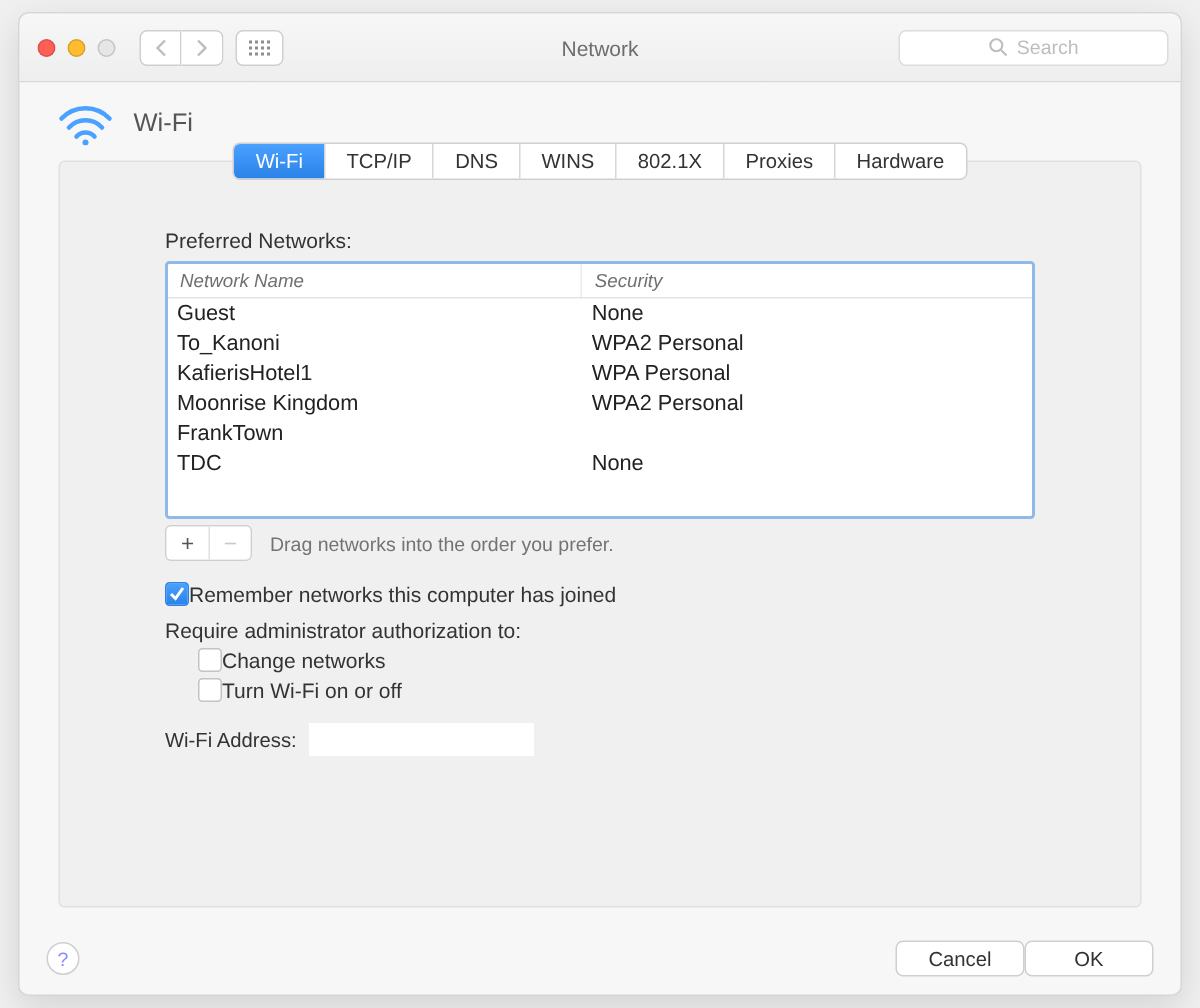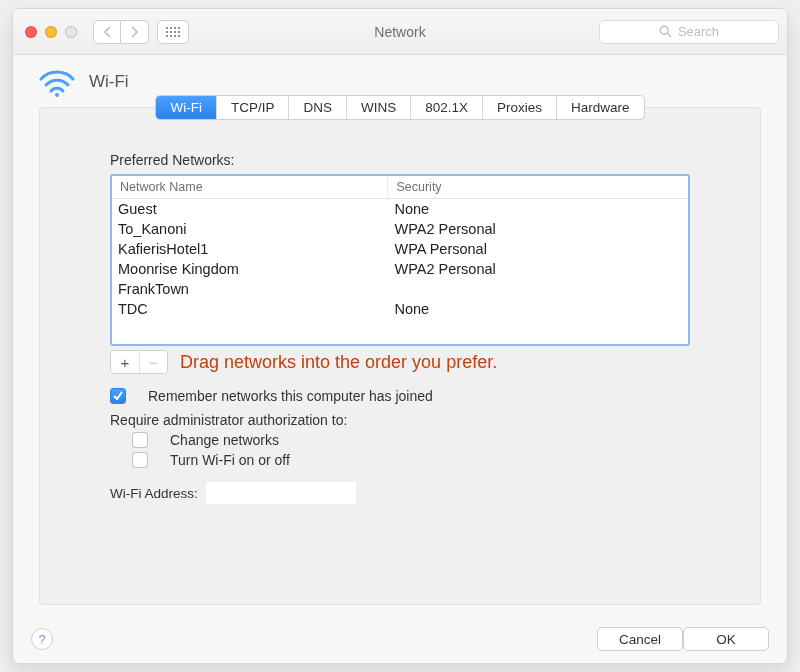--- a/index.html
+++ b/index.html
@@ -135,20 +135,21 @@
     background:#fff;
     height:172px;
     overflow:hidden;
   }
   .table-header {
     display:flex;
     border-bottom:1px solid #e3e3e3;
     background:#fff;
     font-size:12.5px;
     color:#707070;
+    font-style:italic;
   }
   .th {
     padding:4px 8px;
     border-right:1px solid #ececec;
   }
   .col-name { width:48%; }
   .col-sec { flex:1; border-right:none;}
   .table-body {}
   .trow {
     display:flex;
@@ -170,24 +171,24 @@
     overflow:hidden;
     background:#fff;
   }
   .addrm button {
     width:28px; height:22px;
     border:none; background:#fff; color:#555;
     font-size:15px; line-height:1;
     cursor:default;
   }
   .addrm button + button { border-left:1px solid #e0e0e0; color:#c8c8c8;}
-  .hint { font-size:18px; color:#c2410c;}
+  .hint { font-size:13px; color:#737373;}
 
   .check-row {
-    display:flex; align-items:center; gap:22px;
+    display:flex; align-items:center; gap:0;
     margin-top:14px;
   }
   .checkbox {
     width:16px; height:16px;
     border:1px solid #c3c3c3;
     border-radius:3px;
     background:#fff;
     display:flex; align-items:center; justify-content:center;
   }
   .checkbox.checked {

